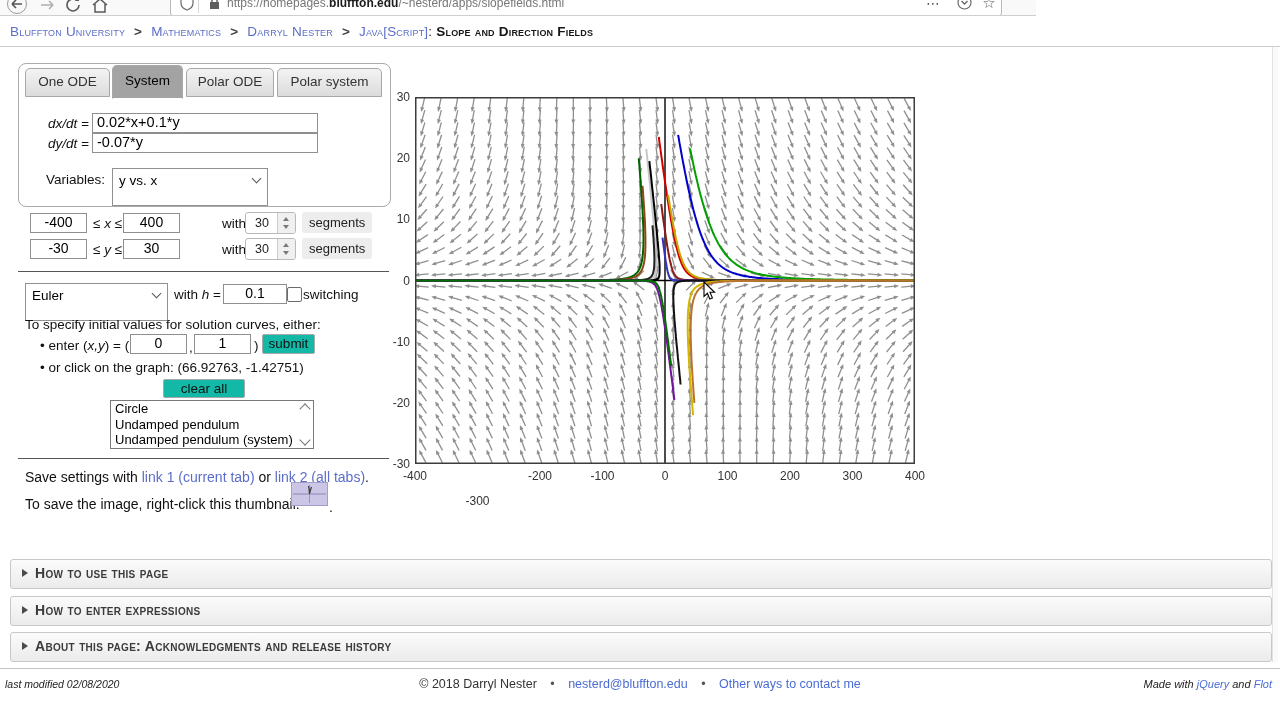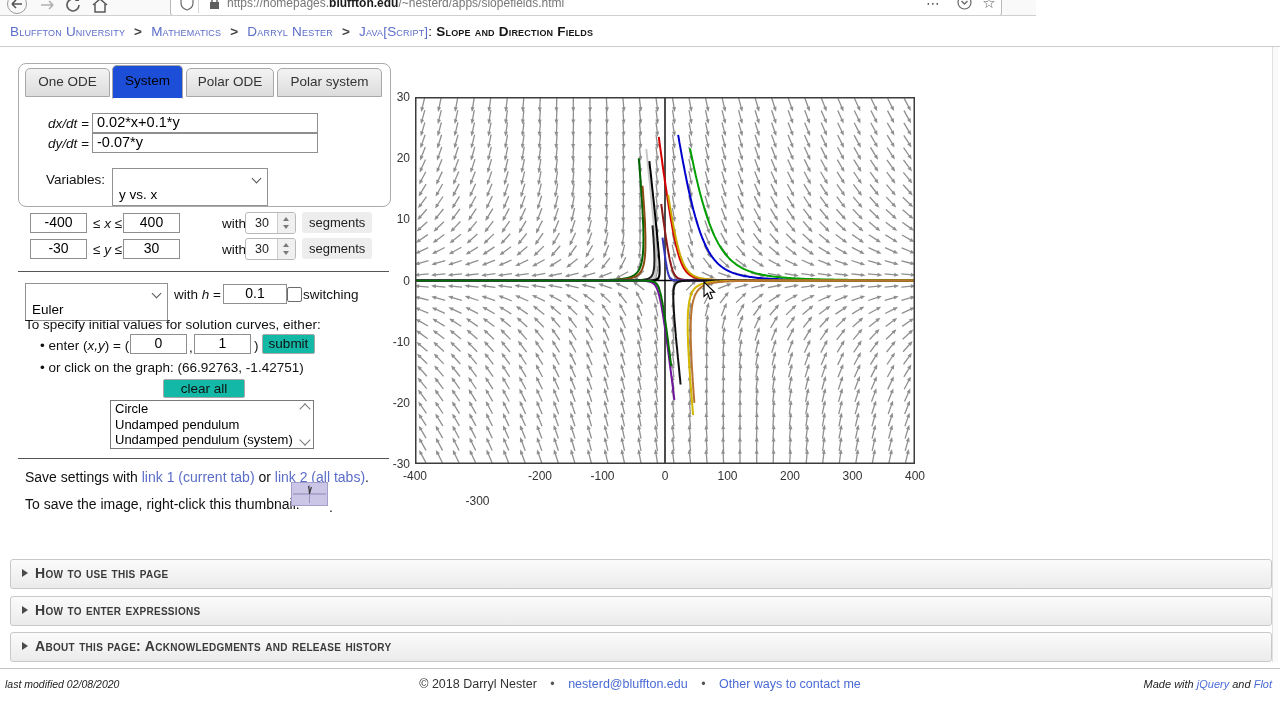--- a/index.html
+++ b/index.html
@@ -19,28 +19,28 @@
   .crumb-link{color:#5b6dc8;font-weight:500;cursor:pointer;}
   .crumb-sep{color:#444;margin:0 5px;font-weight:600;}
   .crumb-title{color:#161616;font-weight:600;}
   #crumbline{position:absolute;left:0;top:46px;width:1280px;height:1px;background:#cdcdcd;}
   #rightline{position:absolute;left:1272px;top:47px;width:5px;height:615px;border-left:1px solid #e2e2e2;background:#fafafa;}
 
   
   #tabbox{position:absolute;left:18px;top:63px;width:371px;height:142px;border:1px solid #ababab;border-radius:8px;background:#fff;}
   .tab{position:absolute;top:68px;height:27px;border:1px solid #a8a8a8;border-radius:5px 5px 0 0;
        background:linear-gradient(#f3f3f3,#dcdcdc);color:#333;font-size:13.5px;text-align:center;line-height:26px;cursor:pointer;}
-  .tab.active{background:#1d4ed8;border-bottom:1px solid #fff;top:65px;height:32px;line-height:30px;color:#000;}
+  .tab.active{background:#a3a3a3;border-bottom:1px solid #fff;top:65px;height:32px;line-height:30px;color:#000;}
   .flabel{position:absolute;font-size:13.5px;color:#111;}
   .ital{font-style:italic;}
   .tinput{position:absolute;border:1px solid #8f8f8f;background:#fff;font-size:14px;color:#000;
           font-family:"Liberation Sans",sans-serif;padding:0 4px;box-sizing:border-box;height:20px;}
   .tinput.center{text-align:center;}
-  .sel{position:absolute;border:1px solid #919191;background:#fff;height:26px;box-sizing:border-box;
-       font-size:13.5px;color:#000;padding:18px 6px;cursor:pointer;}
+  .sel{position:absolute;border:1px solid #919191;background:#fff;height:38px;box-sizing:border-box;
+       font-size:13.5px;color:#000;padding:4px 6px;cursor:pointer;}
   .sel .chev{position:absolute;right:7px;top:6px;width:6px;height:6px;border-right:1.4px solid #555;border-bottom:1.4px solid #555;transform:rotate(45deg);}
   .spinner{position:absolute;width:51px;height:22px;border:1px solid #b9b9b9;border-radius:3px;background:#fff;box-sizing:border-box;}
   .spinner .val{position:absolute;left:0;top:0;width:32px;height:20px;font-size:12.5px;color:#222;line-height:20px;text-align:center;}
   .spinner .btns{position:absolute;right:0;top:0;width:17px;height:20px;background:#f0f0f0;border-left:1px solid #cdcdcd;border-radius:0 2px 2px 0;cursor:pointer;}
   .spin-up{position:absolute;left:5px;top:4px;width:0;height:0;border-left:3.5px solid transparent;border-right:3.5px solid transparent;border-bottom:4px solid #7a7a7a;}
   .spin-dn{position:absolute;left:5px;bottom:4px;width:0;height:0;border-left:3.5px solid transparent;border-right:3.5px solid transparent;border-top:4px solid #7a7a7a;}
   .chip{position:absolute;background:#ededed;border-radius:3px;font-size:13px;color:#222;padding:3px 7px;}
   .hr{position:absolute;height:1px;background:#555;left:18px;width:371px;}
   .checkbox{position:absolute;width:13px;height:13px;border:1px solid #6b6b6b;background:#fff;border-radius:2px;cursor:pointer;}
   .btn{position:absolute;background:#14b8a6;border:1px solid #a8a8a8;border-radius:2px;font-size:13.5px;color:#111;

